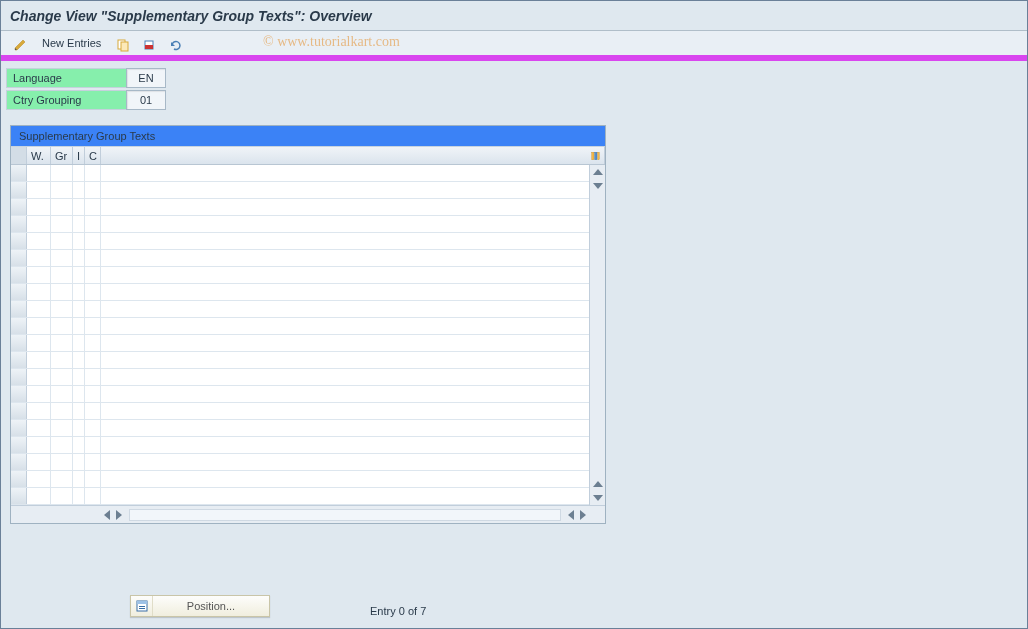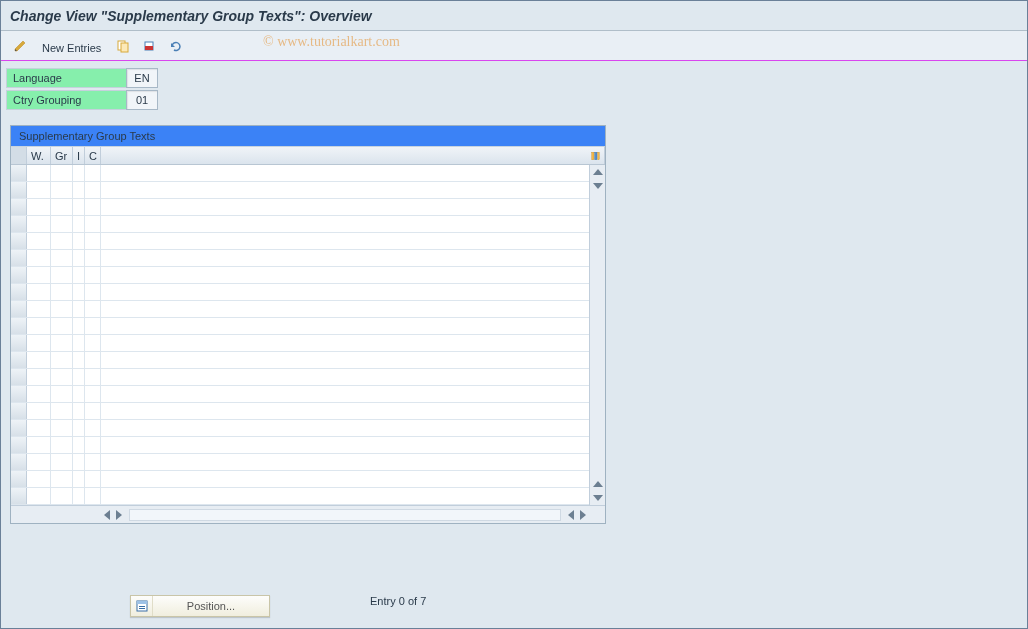--- a/index.html
+++ b/index.html
@@ -18,25 +18,25 @@
       border-bottom: 1px solid #b0bec9;
     }
     .title-bar h1 {
       font-size: 14px;
       font-style: italic;
       font-weight: bold;
       color: #2a3a4a;
     }
     .toolbar {
       display: flex;
-      align-items: flex-end;
+      align-items: flex-start;
       gap: 6px;
       padding: 4px 10px;
       background: #e9eff5;
-      border-bottom: 1px solid #d946ef;
+      border-bottom: 6px solid #d946ef;
       position: relative;
       height: 30px;
     }
     .toolbar .icon-btn {
       width: 20px; height: 20px;
       display: inline-flex; align-items: center; justify-content: center;
       border: 1px solid transparent;
       background: transparent;
       cursor: pointer;
       color: #555;
@@ -55,21 +55,21 @@
       font-size: 14px;
       color: #e48e2a;
       opacity: 0.55;
       pointer-events: none;
       font-family: Georgia, serif;
     }
     .form-area { padding: 6px 6px 4px; }
     .form-row { display: flex; align-items: center; height: 22px; margin-bottom: 0; }
     .form-label { width: 120px; padding: 3px 6px; background: #86efac; border: 1px solid #c5d1dc; border-right: none; font-size: 11px; color: #2a3a4a; }
     .form-input {
-      width: 32px; height: 20px;
+      width: 40px; height: 20px;
       border: 1px solid #a7b8c7;
       background: #f1f5f9;
       text-align: center;
       font-size: 11px;
       padding: 2px;
       color: #2a3a4a;
       box-shadow: inset 1px 1px 1px rgba(0,0,0,0.08);
     }
     .form-input.empty { background: #e9eff5; }
 
@@ -125,21 +125,21 @@
     .vscroll .tri.up2 { bottom:18px; border-bottom:6px solid #6c7f91; }
     .vscroll .tri.down2 { bottom:4px; border-top:6px solid #6c7f91; }
 
     .hscroll { display:flex; align-items:center; height:18px; background:#e7edf3; border-top:1px solid #c1cedb; }
     .hscroll .spacer-left { width:90px; }
     .hscroll .harrow { width:12px;height:12px; display:flex;align-items:center;justify-content:center; cursor:pointer; }
     .hscroll .htrack { flex:1; height:12px; background:#f2f6fa; border:1px solid #cfd9e3; margin:0 4px; }
     .hscroll .tri-l { width:0;height:0;border-top:5px solid transparent;border-bottom:5px solid transparent;border-right:6px solid #6c7f91; }
     .hscroll .tri-r { width:0;height:0;border-top:5px solid transparent;border-bottom:5px solid transparent;border-left:6px solid #6c7f91; }
 
-    .footer { position:absolute; bottom:12px; left:0; right:0; display:flex; align-items:flex-start; padding-left:130px; gap:100px; }
+    .footer { position:absolute; bottom:12px; left:0; right:0; display:flex; align-items:flex-end; padding-left:130px; gap:100px; }
     .position-btn {
       width:140px; height:22px;
       background: linear-gradient(#fdfdfb,#f0eede);
       border:1px solid #c9c5a8;
       display:flex; align-items:center;
       font-size:11px; color:#555;
       cursor:pointer;
       box-shadow: 0 1px 1px rgba(0,0,0,0.15);
     }
     .position-btn .picon { width:22px; display:flex;align-items:center;justify-content:center; border-right:1px solid #e0ddc8; height:100%; color:#3a6fa6;}

